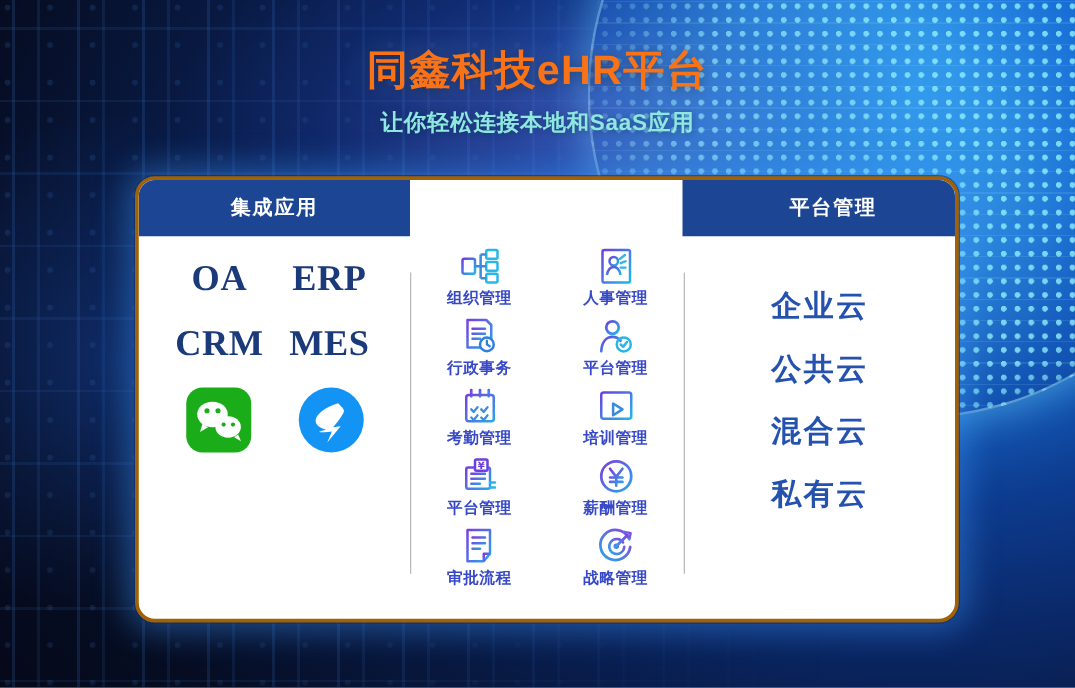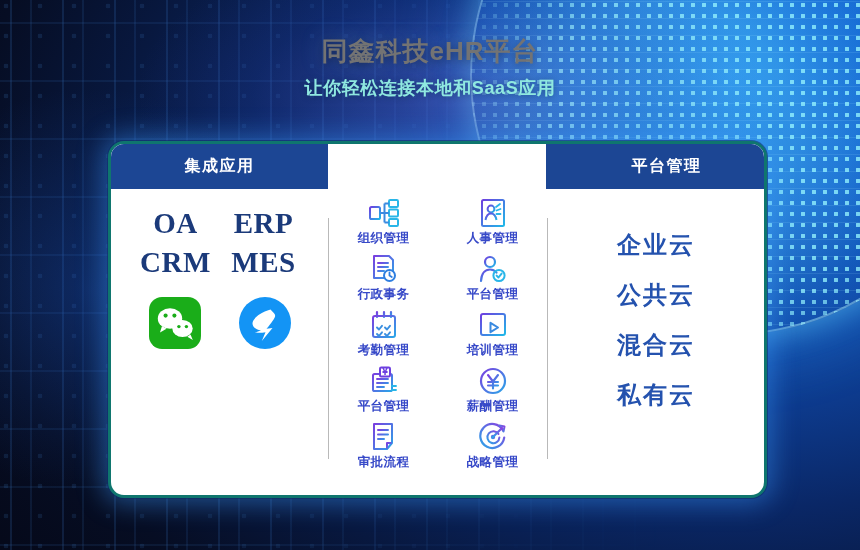--- a/index.html
+++ b/index.html
@@ -95,39 +95,39 @@
     background: radial-gradient(ellipse at 50% 60%, rgba(130,110,220,.30) 0%, rgba(60,70,180,.12) 45%, rgba(0,0,0,0) 72%);
   }
 
   
   .titlewrap {
     position: absolute; left: 0; right: 0; top: 34px;
     text-align: center;
     z-index: 5;
   }
   .title-main {
-    font-size: 26px; font-weight: 700; color: #737373;
+    font-size: 33px; font-weight: 700; color: #f97316;
     letter-spacing: 1px;
     text-shadow: 0 2px 10px rgba(0,0,0,.40), 0 0 22px rgba(120,190,255,.35);
   }
   .title-sub {
     margin-top: 7px;
     font-size: 18px; font-weight: 700; color: #8fe8e0;
     letter-spacing: .6px;
     text-shadow: 0 1px 6px rgba(0,40,60,.45);
   }
 
   
   .card {
     position: absolute;
     left: 108px; top: 141px;
     width: 659px; height: 357px;
     border-radius: 16px;
     background: #ffffff;
-    border: 3px solid #0f766e;
+    border: 3px solid #a16207;
     box-shadow: 0 0 0 1px rgba(12,40,100,.55), 0 0 26px 6px rgba(60,150,250,.45);
     overflow: hidden;
     z-index: 6;
   }
   .card-head {
     display: flex;
     height: 45px;
     background: #ffffff;
   }
   .head-cell {
@@ -148,21 +148,21 @@
 
   
   .col-left {
     width: 217px;
     padding-top: 16px;
     display: flex; flex-direction: column; align-items: center;
   }
   .legacy-grid {
     display: grid;
     grid-template-columns: 88px 88px;
-    row-gap: 2px;
+    row-gap: 15px;
     justify-items: center;
   }
   .legacy-word {
     font-family: "Liberation Serif", "DejaVu Serif", serif;
     font-size: 29px; font-weight: 700;
     color: #1b3a7a;
     line-height: 1.28;
     letter-spacing: .5px;
   }
   .app-icons {

